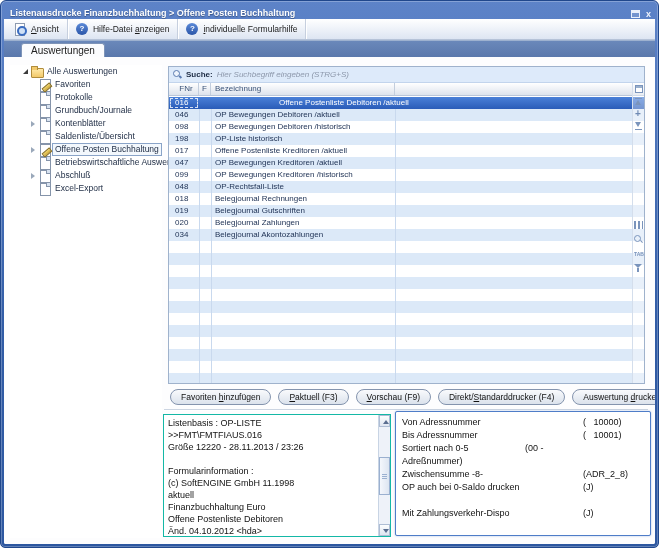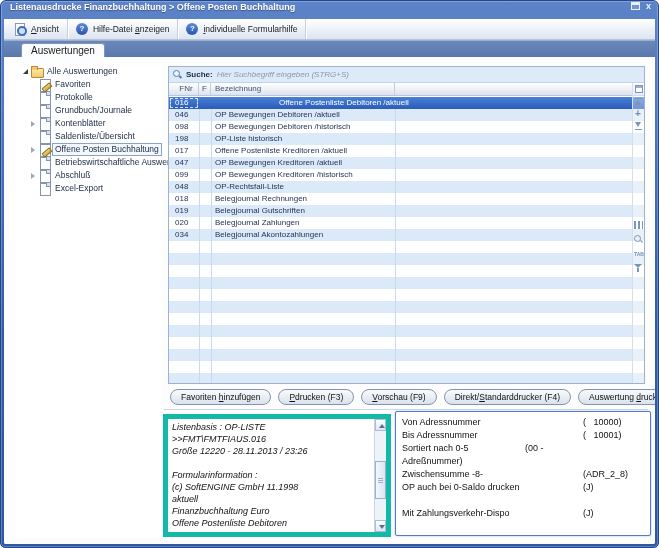--- a/index.html
+++ b/index.html
@@ -4,21 +4,21 @@
 <style>
   * { margin:0; padding:0; box-sizing:border-box; }
   html,body { width:659px; height:548px; background:#fff; font-family:"Liberation Sans", sans-serif; overflow:hidden; }
 
   
   .window { position:absolute; inset:0; border-radius:6px 6px 5px 5px;
     background:linear-gradient(#5d83c8,#315ca6 60%,#2d57a0);
     border:1px solid #20478c; box-shadow:inset 0 0 0 1px rgba(255,255,255,.25); }
 
   .titlebar { position:absolute; top:1px; left:4px; right:4px; height:16px;
-    display:flex; align-items:flex-start; color:#fff; }
+    display:flex; align-items:flex-end; color:#fff; }
   .title-text { font-size:9px; font-weight:bold; padding-left:5px; text-shadow:0 1px 1px rgba(0,0,0,.35); white-space:nowrap; }
   .title-controls { margin-left:auto; display:flex; align-items:center; gap:6px; padding-right:3px; }
   .ico-restore { width:9px; height:8px; border:1px solid #e8eefb; position:relative; background:rgba(255,255,255,.15); }
   .ico-restore::before { content:""; position:absolute; top:0; left:0; right:0; height:2px; background:#e8eefb; }
   .ico-close { color:#eef3fc; font-size:9px; font-weight:bold; line-height:8px; }
 
   .inner { position:absolute; top:18px; left:3px; right:3px; bottom:3px; display:flex; flex-direction:column; background:#fdfdfe; border-radius:0 0 2px 2px; overflow:hidden; }
 
   
   .toolbar { height:21px; flex:0 0 21px; background:linear-gradient(#ffffff,#dde5f2); border-bottom:1px solid #b6c3d8; display:flex; align-items:stretch; padding-left:2px; }
@@ -101,21 +101,21 @@
   .s-ico[data-icon="filter"]::after { content:""; position:absolute; left:3px; top:5px; width:2px; height:4px; background:#7a94bc; }
 
   
   .actions { position:absolute; left:166px; top:332px; height:17px; display:flex; gap:7px; }
   .btn { height:16px; padding:0 10px; font-size:8.5px; color:#111; font-family:inherit;
     background:linear-gradient(#f9fafc,#dbe2ec); border:1px solid #8494ae; border-radius:8px; cursor:pointer; line-height:14px; white-space:nowrap; }
 
   .hsep { position:absolute; left:160px; right:7px; top:352px; height:1px; background:#ccd5e2; box-shadow:0 1px 0 #fff; }
 
   
-  .info-panel { position:absolute; left:159px; top:357px; width:228px; height:123px; background:#fff; border:5px solid #14b8a6;font-style:italic; }
+  .info-panel { position:absolute; left:159px; top:357px; width:228px; height:123px; background:#fff; border:1px solid #14b8a6; }
   .info-text { position:absolute; inset:2px 14px 2px 4px; font-size:9px; line-height:12px; color:#121212; overflow:hidden; }
   .info-line { white-space:pre; min-height:12px; }
   .v-scroll { position:absolute; top:0; right:0; bottom:0; width:12px; background:#eef2f9; border-left:1px solid #c8d4e4; }
   .sc-btn { position:absolute; left:0; right:0; height:12px; background:linear-gradient(#fdfefe,#dfe6f1); border:1px solid #aebdd4; }
   .sc-up { top:0; } .sc-down { bottom:0; }
   .sc-up::before { content:""; position:absolute; left:3px; top:4px; border-left:3px solid transparent; border-right:3px solid transparent; border-bottom:4px solid #5a6e90; }
   .sc-down::before { content:""; position:absolute; left:3px; top:4px; border-left:3px solid transparent; border-right:3px solid transparent; border-top:4px solid #5a6e90; }
   .sc-thumb { position:absolute; left:0; right:0; top:42px; height:38px; background:linear-gradient(90deg,#f4f7fc,#dde5f1); border:1px solid #9ab0d0; }
   .sc-thumb::before { content:""; position:absolute; left:2px; right:2px; top:16px; height:5px;
     background:repeating-linear-gradient(to bottom,#9ab0d0 0 1px,transparent 1px 2px); }
@@ -332,21 +332,21 @@
             <span class="s-ico" data-icon="columns" style="top: 137px;"></span>
             <span class="s-ico" data-icon="magnifier" style="top: 152px;"></span>
             <span class="s-ico" data-icon="tab" style="top: 166px;"></span>
             <span class="s-ico" data-icon="filter" style="top: 180px;"></span>
           </div>
       </div>
 
       <div class="actions">
 
       <button class="btn"><span>Favoriten </span><span class="key">h</span><span>inzufügen</span></button>
-          <button class="btn"><span></span><span class="key">P</span><span>drucken (F3)</span></button>
+          <button class="btn"><span></span><span class="key">P</span><span>aktuell (F3)</span></button>
           <button class="btn"><span></span><span class="key">V</span><span>orschau (F9)</span></button>
           <button class="btn"><span>Direkt/</span><span class="key">S</span><span>tandarddrucker (F4)</span></button>
           <button class="btn"><span>Auswertung </span><span class="key">d</span><span>rucken</span></button>
         </div>
 
       <div class="hsep"></div>
 
       <div class="info-panel">
         <div class="info-text">
 

